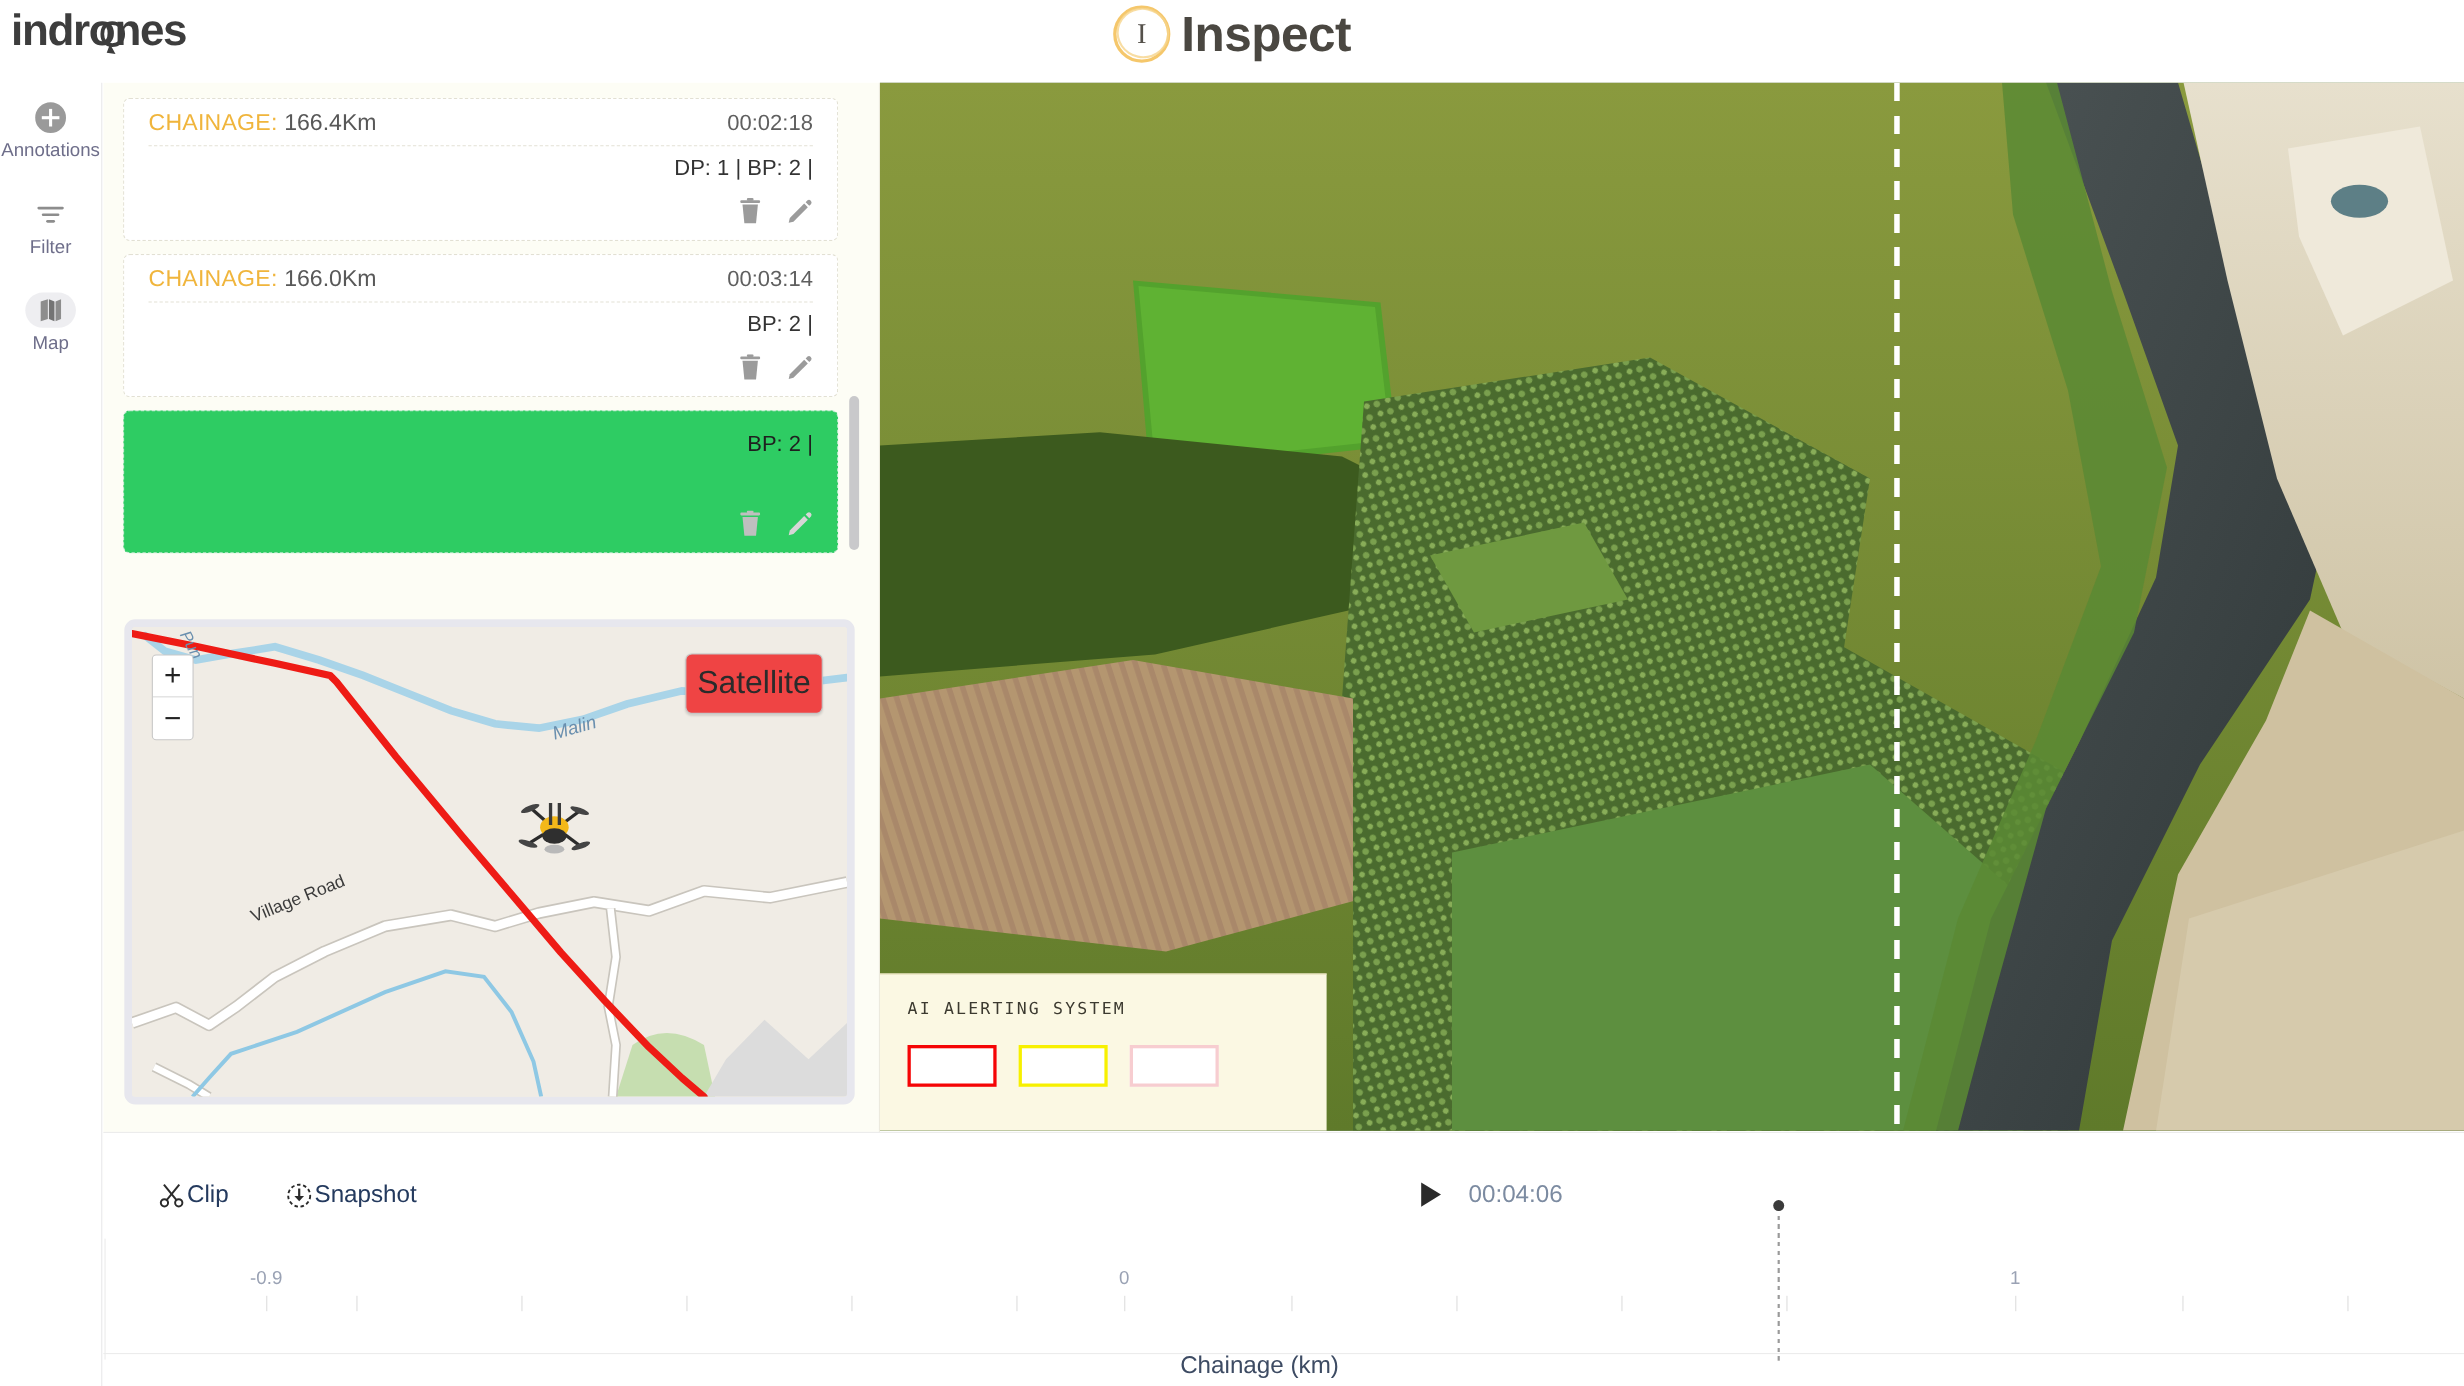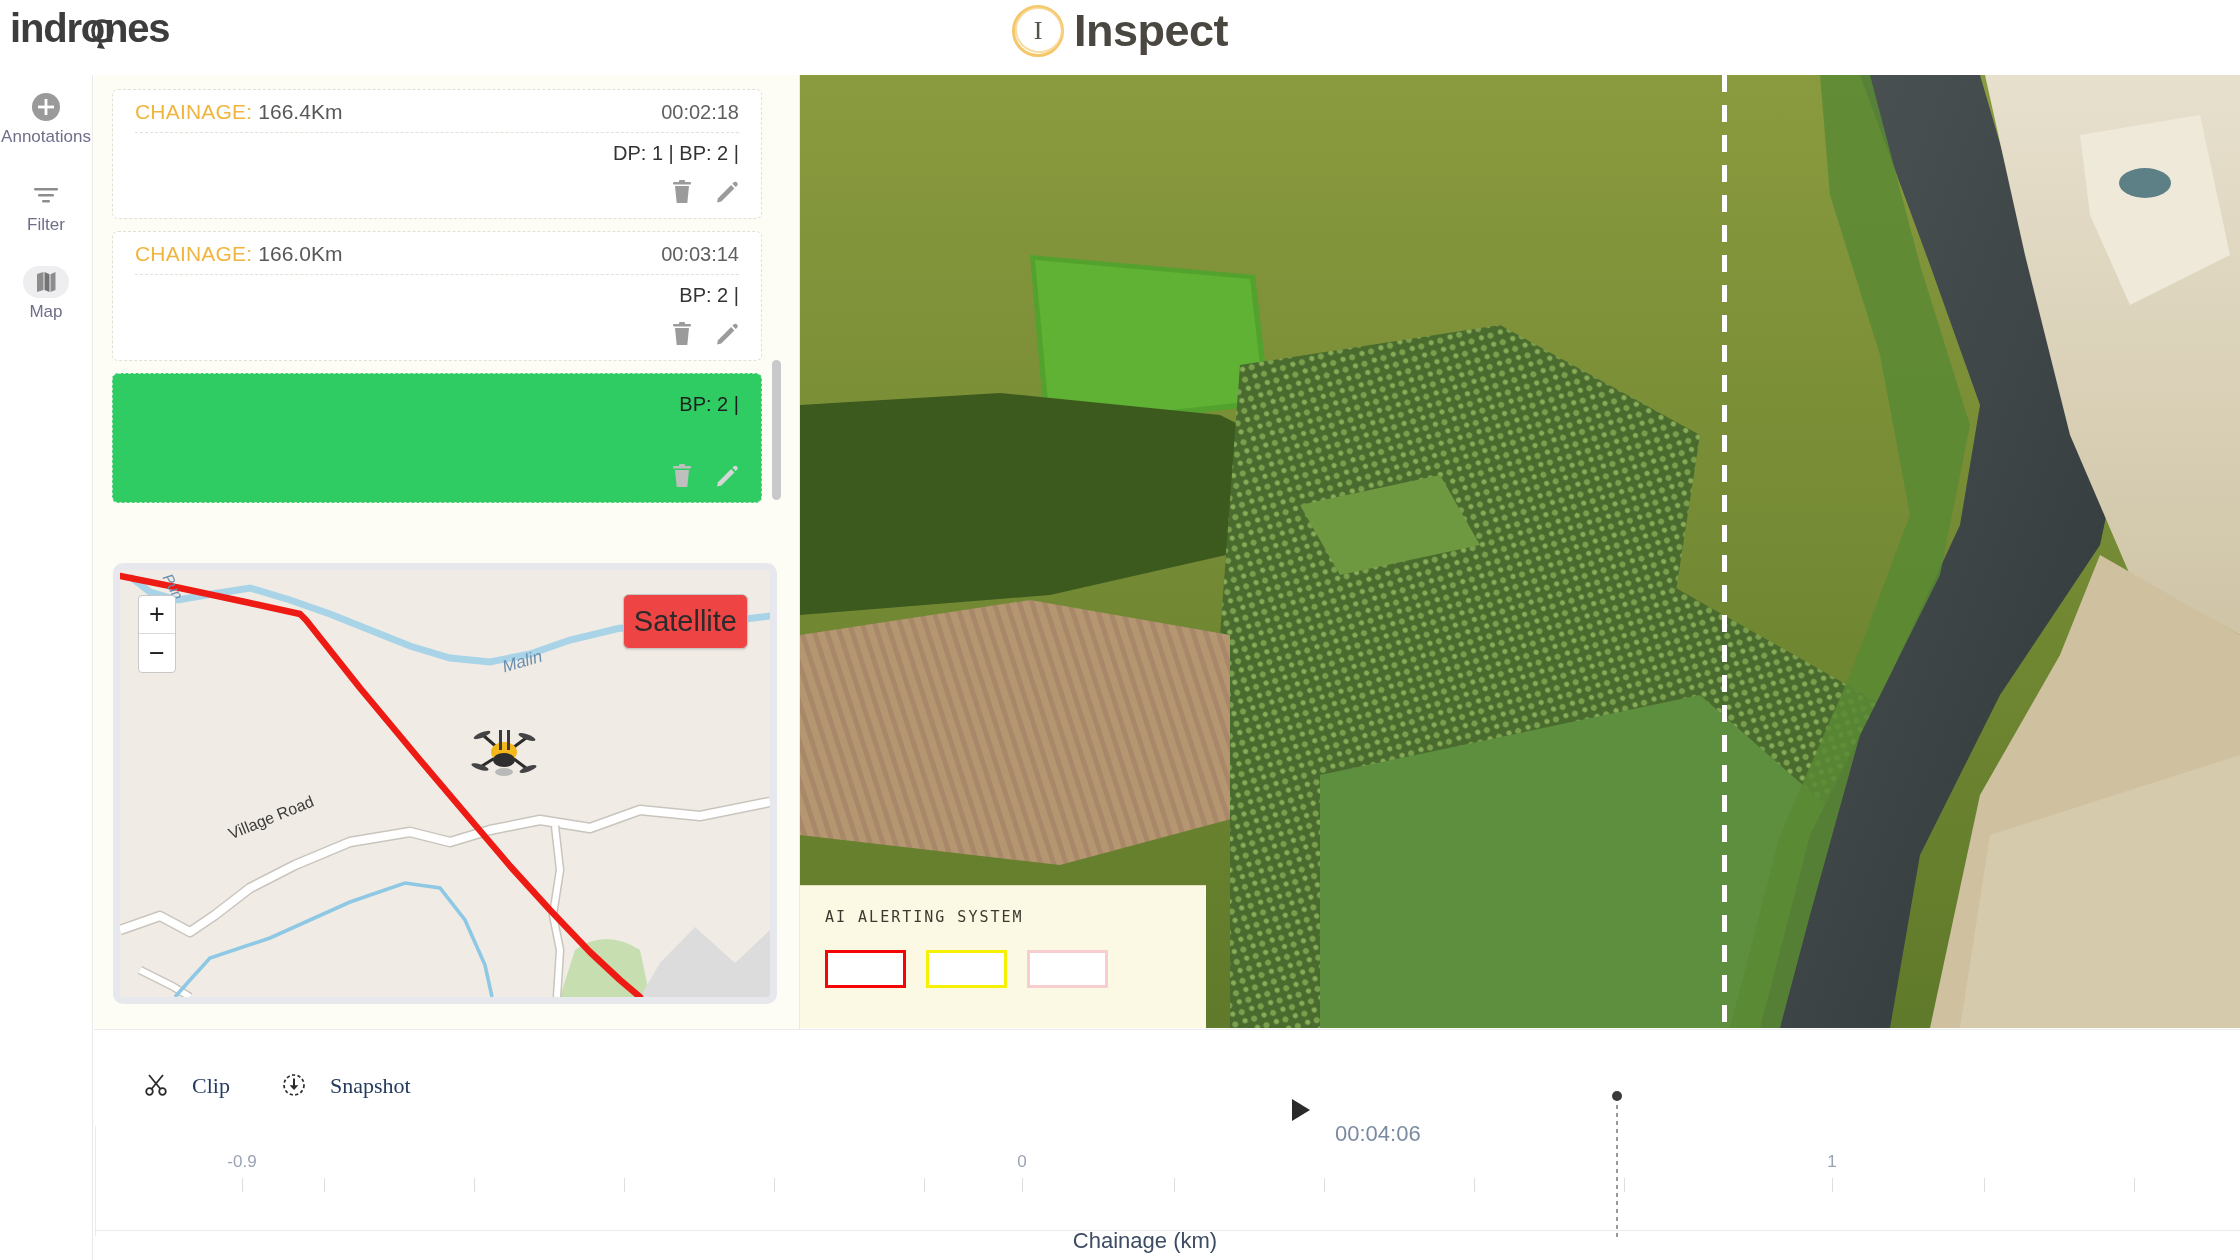--- a/index.html
+++ b/index.html
@@ -188,29 +188,29 @@
   
   .bottom-bar {
     position: absolute; left: 94px; top: 1029px; width: 2146px; height: 231px;
     background: #fff; border-top: 1px solid #ececec;
   }
   .tool-group {
     position: absolute; left: 50px; top: 43px; display: flex; gap: 52px;
     align-items: center;
   }
   .tool-btn {
-    display: flex; align-items: flex-start; gap: 24px; cursor: pointer;
-    font-size: 22px; color: #243a5e; font-family: Liberation Serif, serif;
+    display: flex; align-items: flex-end; gap: 2px; cursor: pointer;
+    font-size: 22px; color: #243a5e;
   }
   .play-group {
     position: absolute; left: 1195px; top: 43px;
     display: flex; align-items: center; gap: 22px;
   }
   .play-btn { cursor: pointer; display: flex; align-items: center; }
-  .play-time { font-size: 22px; color: #7c8ba1; margin-top: 48px; }
+  .play-time { font-size: 22px; color: #7c8ba1; }
 
   .axis-area {
     position: absolute; left: 0; top: 96px; width: 2102px; height: 135px;
   }
   .axis-left-rule {
     position: absolute; left: 1px; top: 0; width: 1px; height: 110px;
     background: #ececec;
   }
   .axis-tick-label {
     position: absolute; top: 26px; font-size: 17px; color: #9aa2b4;

